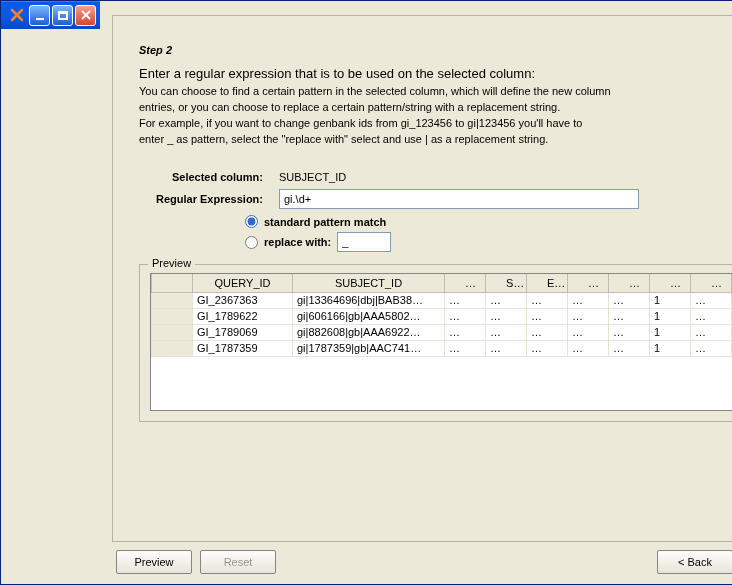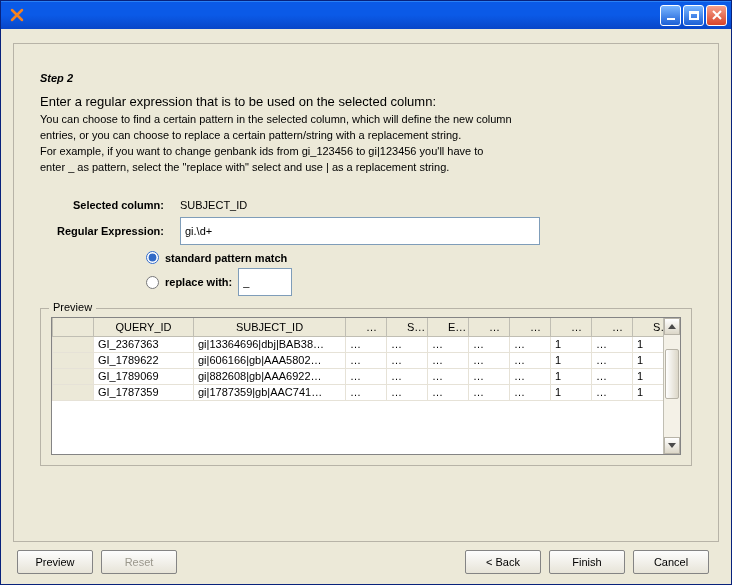--- a/index.html
+++ b/index.html
@@ -1,36 +1,36 @@
 <!DOCTYPE html>
 <html><head>
 <meta charset="utf-8">
 <style>
 *{box-sizing:border-box;margin:0;padding:0}
 body{font-family:Verdana,Geneva,sans-serif;font-size:11px;color:#000;background:#fff;width:732px;height:585px;overflow:hidden}
-.window{width:732px;height:585px;border:1px solid #08227c;background:#ece9d8;display:flex;flex-direction:column}
+.window{width:732px;height:585px;border:1px solid #08227c;background:#ece9d8;display:flex;flex-direction:row}
 .titlebar{height:28px;background:linear-gradient(to bottom,#3a95ff 0%,#0b5ae7 5%,#0b5ae7 50%,#0846c8 100%);display:flex;align-items:center;justify-content:space-between;padding:0 4px;color:#fff}
 .titlebar-left{display:flex;align-items:center;gap:4px;padding-left:4px}
 .titlebar-icon{width:16px;height:16px;display:flex;align-items:center;justify-content:center}
 .tb-btns{display:flex;gap:2px}
 .tb-btn{width:21px;height:21px;border:1px solid #fff;border-radius:3px;display:flex;align-items:center;justify-content:center;color:#fff;font-weight:bold;font-size:10px}
 .tb-min,.tb-max{background:linear-gradient(to bottom,#7ab6ff,#1b5fd6)}
 .tb-close{background:linear-gradient(to bottom,#f7a08a,#d7442a)}
 .tb-min-inner{width:8px;height:2px;background:#fff;margin-top:8px}
 .tb-max-inner{width:10px;height:9px;border:2px solid #fff;border-top-width:3px}
 .content-outer{flex:1;background:#ece9d8;padding:14px 12px 10px 12px;display:flex;flex-direction:column}
 .panel{flex:1;border:1px solid #b7b3a7;background:#ece9d8;padding:28px 26px 20px 26px}
 .step-title{font-weight:bold;font-style:italic;font-size:11px;margin-bottom:10px}
 .desc{margin-bottom:4px;font-size:13px}
 .desc-b{font-weight:normal;font-size:11px;margin-bottom:4px}
 .block{margin-top:26px}
 .row{display:flex;align-items:center;margin-bottom:6px}
 .lbl-right{width:140px;text-align:right;font-weight:bold;padding-right:16px;font-size:11px}
 .val-plain{font-size:11px}
-input.text{border:1px solid #7f9db9;height:28px;padding:0 4px;font-family:inherit;font-size:11px;background:#fff}
+input.text{border:1px solid #7f9db9;height:20px;padding:0 4px;font-family:inherit;font-size:11px;background:#fff}
 .regex-input{width:360px}
 .replace-input{width:54px}
 .radio-row{display:flex;align-items:center;margin-left:106px;margin-bottom:4px;gap:6px}
 .radio-row label{font-weight:bold;font-size:11px}
 input[type=radio]{width:13px;height:13px;accent-color:#3169c6}
 .fieldset{border:1px solid #b7b3a7;margin-top:12px;padding:8px 10px 10px 10px;position:relative}
 .legend{position:absolute;top:-8px;left:8px;background:#ece9d8;padding:0 4px;font-size:11px}
 .table-wrap{border:1px solid #848484;background:#fff;height:138px;display:flex}
 .table-scroller{flex:1;overflow:hidden}
 table{border-collapse:collapse;width:100%;table-layout:fixed}

